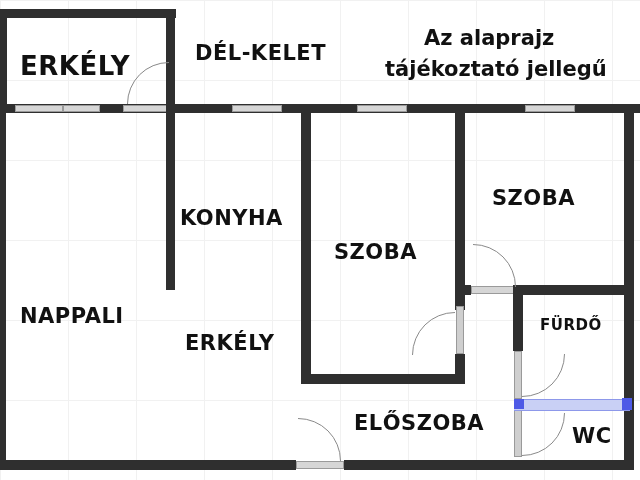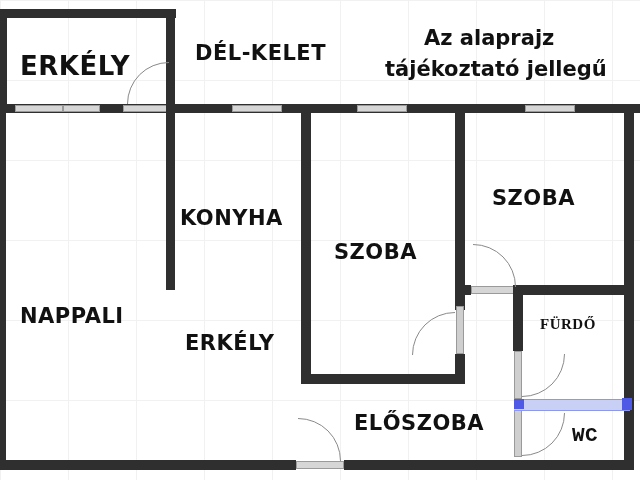--- a/index.html
+++ b/index.html
@@ -73,15 +73,15 @@
 <div class="label" style="left:20px;top:51px;font-size:26px;">ERKÉLY</div>
 <div class="label" style="left:195px;top:41px;font-size:21px;">DÉL-KELET</div>
 <div class="note" style="left:424px;top:26px;">Az alaprajz</div>
 <div class="note" style="left:385px;top:57px;">tájékoztató jellegű</div>
 
 <div class="label" style="left:20px;top:260px;font-size:21px;margin-top:44px;">NAPPALI</div>
 <div class="label" style="left:180px;top:206px;font-size:21px;">KONYHA</div>
 <div class="label" style="left:185px;top:331px;font-size:21px;">ERKÉLY</div>
 <div class="label" style="left:334px;top:240px;font-size:21px;">SZOBA</div>
 <div class="label" style="left:492px;top:186px;font-size:21px;">SZOBA</div>
-<div class="label" style="left:540px;top:316px;font-size:15px;font-family:Liberation Serif, serif;">FÜRDŐ</div>
+<div class="label" style="left:540px;top:316px;font-size:15px;">FÜRDŐ</div>
 <div class="label" style="left:354px;top:411px;font-size:21px;">ELŐSZOBA</div>
-<div class="label" style="left:572px;top:424px;font-size:21px;font-family:Liberation Mono, monospace;">WC</div>
+<div class="label" style="left:572px;top:424px;font-size:21px;">WC</div>
 
 </body></html>

